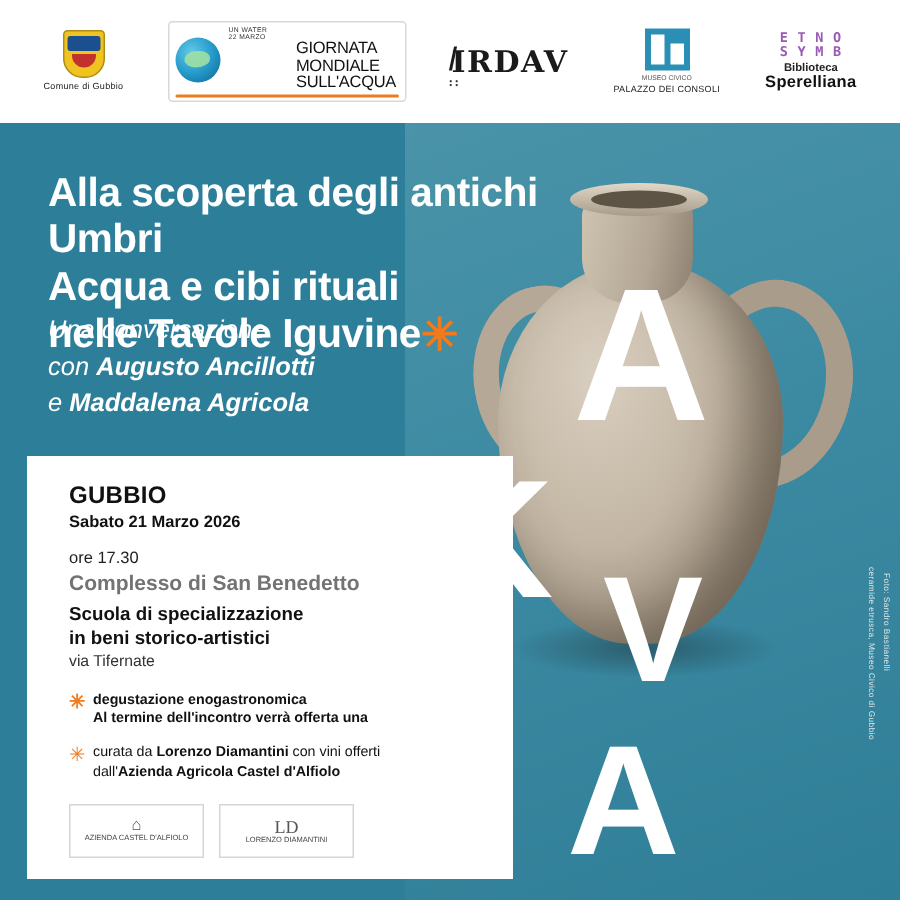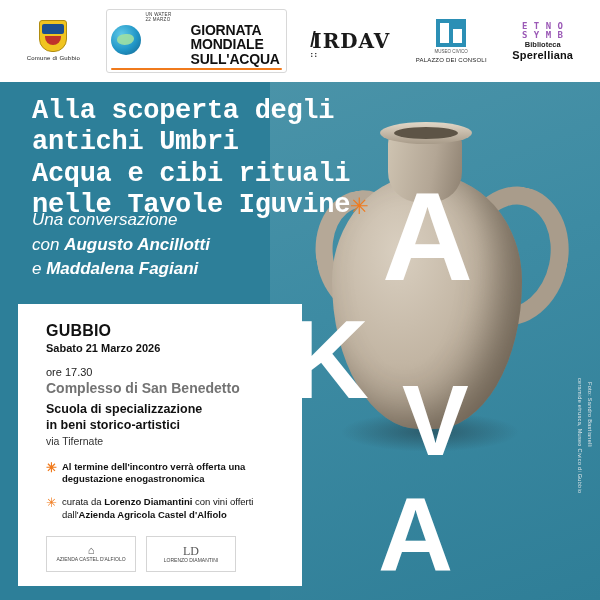--- a/index.html
+++ b/index.html
@@ -100,21 +100,21 @@
     position: absolute;
     left: 6px; top: 9px;
     width: 17px; height: 11px;
     background: #9fe0a3;
     border-radius: 50% 40% 55% 45%;
     opacity: .9;
   }
   .wwd-text { text-align: left; line-height: 1.05; }
   .wwd-top { font-size: 4.5px; color: #333; letter-spacing: .3px; }
   .wwd-date { font-size: 4.5px; color: #333; letter-spacing: .3px; }
-  .wwd-main { font-size: 14px; font-weight: bold; color: #111; letter-spacing: -.2px; padding-left: 45px; }
+  .wwd-main { font-size: 11px; font-weight: normal; color: #111; letter-spacing: -.2px; padding-left: 45px; }
   .wwd-underline {
     position: absolute;
     left: 4px; right: 4px; bottom: 2px;
     height: 2px;
     background: #f07a1c;
     border-radius: 1px;
   }
 
   
   .irdav {
@@ -276,29 +276,28 @@
     writing-mode: vertical-rl;
     letter-spacing: .3px;
     line-height: 1.5;
     opacity: .9;
   }
   .photo-credit.second { right: 16px; top: 296px; }
 
   
   .headline {
     position: absolute;
-    left: 32px; top: 14px;
+    left: 32px; top: 31px;
     width: 350px;
     color: #ffffff;
     font-weight: bold;
     font-size: 27px;
     line-height: 1.16;
     letter-spacing: -.3px;
     z-index: 3;
-    font-family: Liberation Mono, monospace;
   }
   .asterisk {
     color: #f07a1c;
     font-size: 30px;
     line-height: 0;
     vertical-align: -2px;
   }
   .subhead {
     position: absolute;
     left: 32px; top: 126px;
@@ -308,21 +307,21 @@
     font-size: 17px;
     line-height: 1.45;
     z-index: 3;
   }
   .subhead .names { font-weight: bold; }
 
   
   .card {
     position: absolute;
     left: 18px; top: 222px;
-    width: 284px;
+    width: 324px;
     min-height: 250px;
     background: #ffffff;
     padding: 18px 20px 14px 28px;
     box-sizing: border-box;
     z-index: 4;
   }
   .card .city {
     font-size: 16px;
     font-weight: bold;
     color: #111;
@@ -487,40 +486,40 @@
         <span>nelle Tavole Iguvine</span><span class="asterisk">✳</span>
       </div>
     </div>
 
     <div class="subhead">
       <div>Una conversazione</div>
       <div>
         <span>con </span><span class="names">Augusto Ancillotti</span>
       </div>
       <div>
-        <span>e </span><span class="names">Maddalena Fagiani</span>
+        <span>e </span><span class="names">Maddalena Agricola</span>
       </div>
     </div>
 
     <div class="card">
       <div class="city">GUBBIO</div>
       <div class="date">Sabato 21 Marzo 2026</div>
       <div class="time">ore 17.30</div>
       <div class="venue">Complesso di San Benedetto</div>
 
       <div class="school">
         <div>Scuola di specializzazione</div>
         <div>in beni storico-artistici</div>
       </div>
       <div class="street">via Tifernate</div>
 
       <div class="note">
         <span class="star">✳</span>
+        <div>degustazione enogastronomica</div>
         <div>Al termine dell'incontro verrà offerta una</div>
-        <div>degustazione enogastronomica</div>
       </div>
 
       <div class="note2">
         <span class="star">✳</span>
         <div><span>curata da </span><b>Lorenzo Diamantini</b><span> con vini offerti</span></div>
         <div><span>dall'</span><b>Azienda Agricola Castel d'Alfiolo</b></div>
       </div>
 
       <div class="sponsors">
         <div class="sponsor-box">

